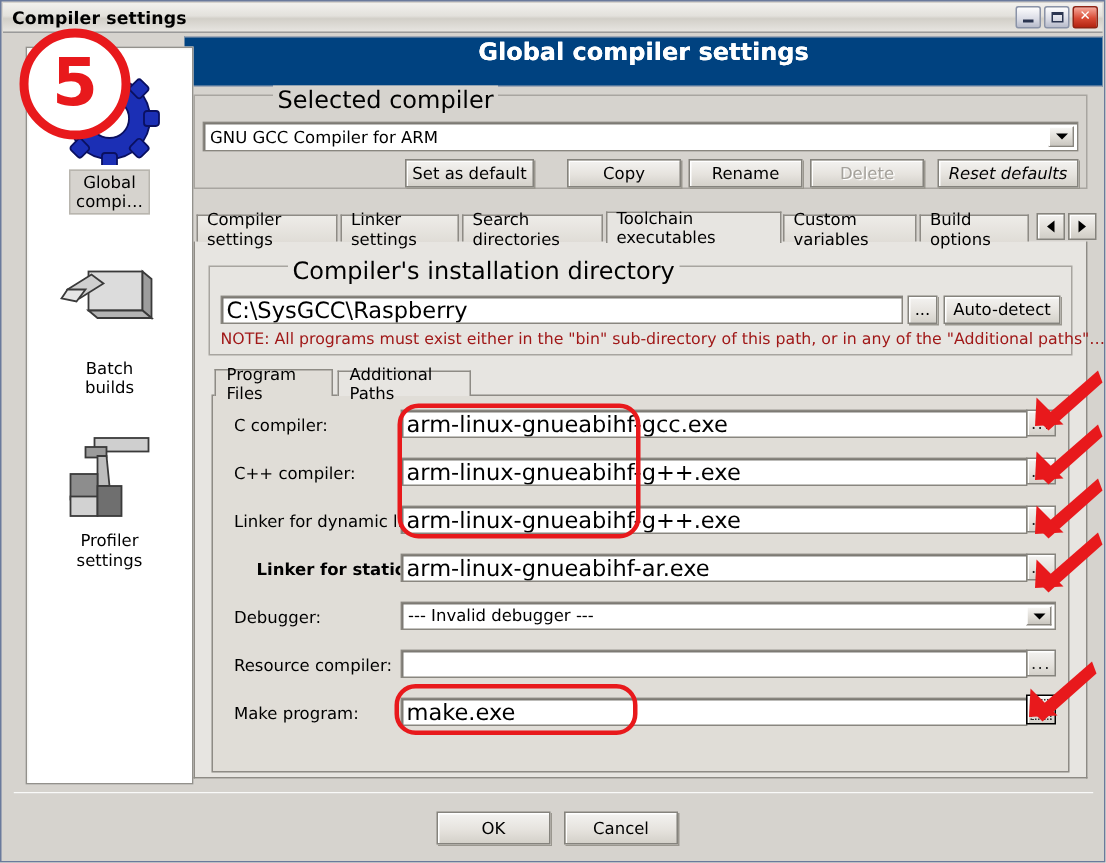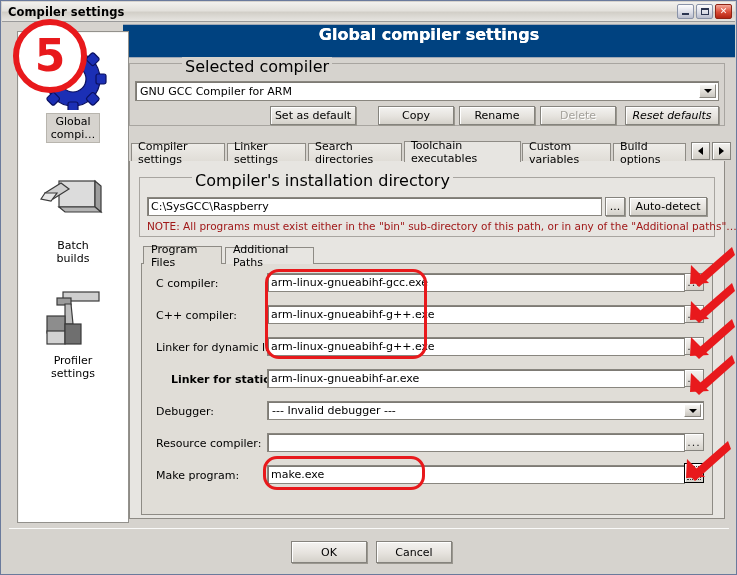--- a/index.html
+++ b/index.html
@@ -154,21 +154,21 @@
   
   #grp-instdir { left: 138px; top: 176px; width: 576px; height: 60px; background:#e7e5e1; }
 
   .textfield {
     position: absolute;
     background: #ffffff;
     border: 1px solid #89867f;
     box-shadow: inset 1px 1px 0 #7d7a74;
     display:flex; align-items:center;
     padding-left: 3px;
-    font-size: 11px; color: #000; overflow: hidden; white-space: nowrap;
+    font-size: 15px; color: #000; overflow: hidden; white-space: nowrap;
   }
 
   #notetext {
     position:absolute; left:146px; top:219px; width:566px;
     font-size: 10.5px; color: #a01818; white-space: nowrap;
   }
 
   
   #innertabs { position:absolute; left:140px; top:245px; width:572px; height:18px; }
   .itab {

